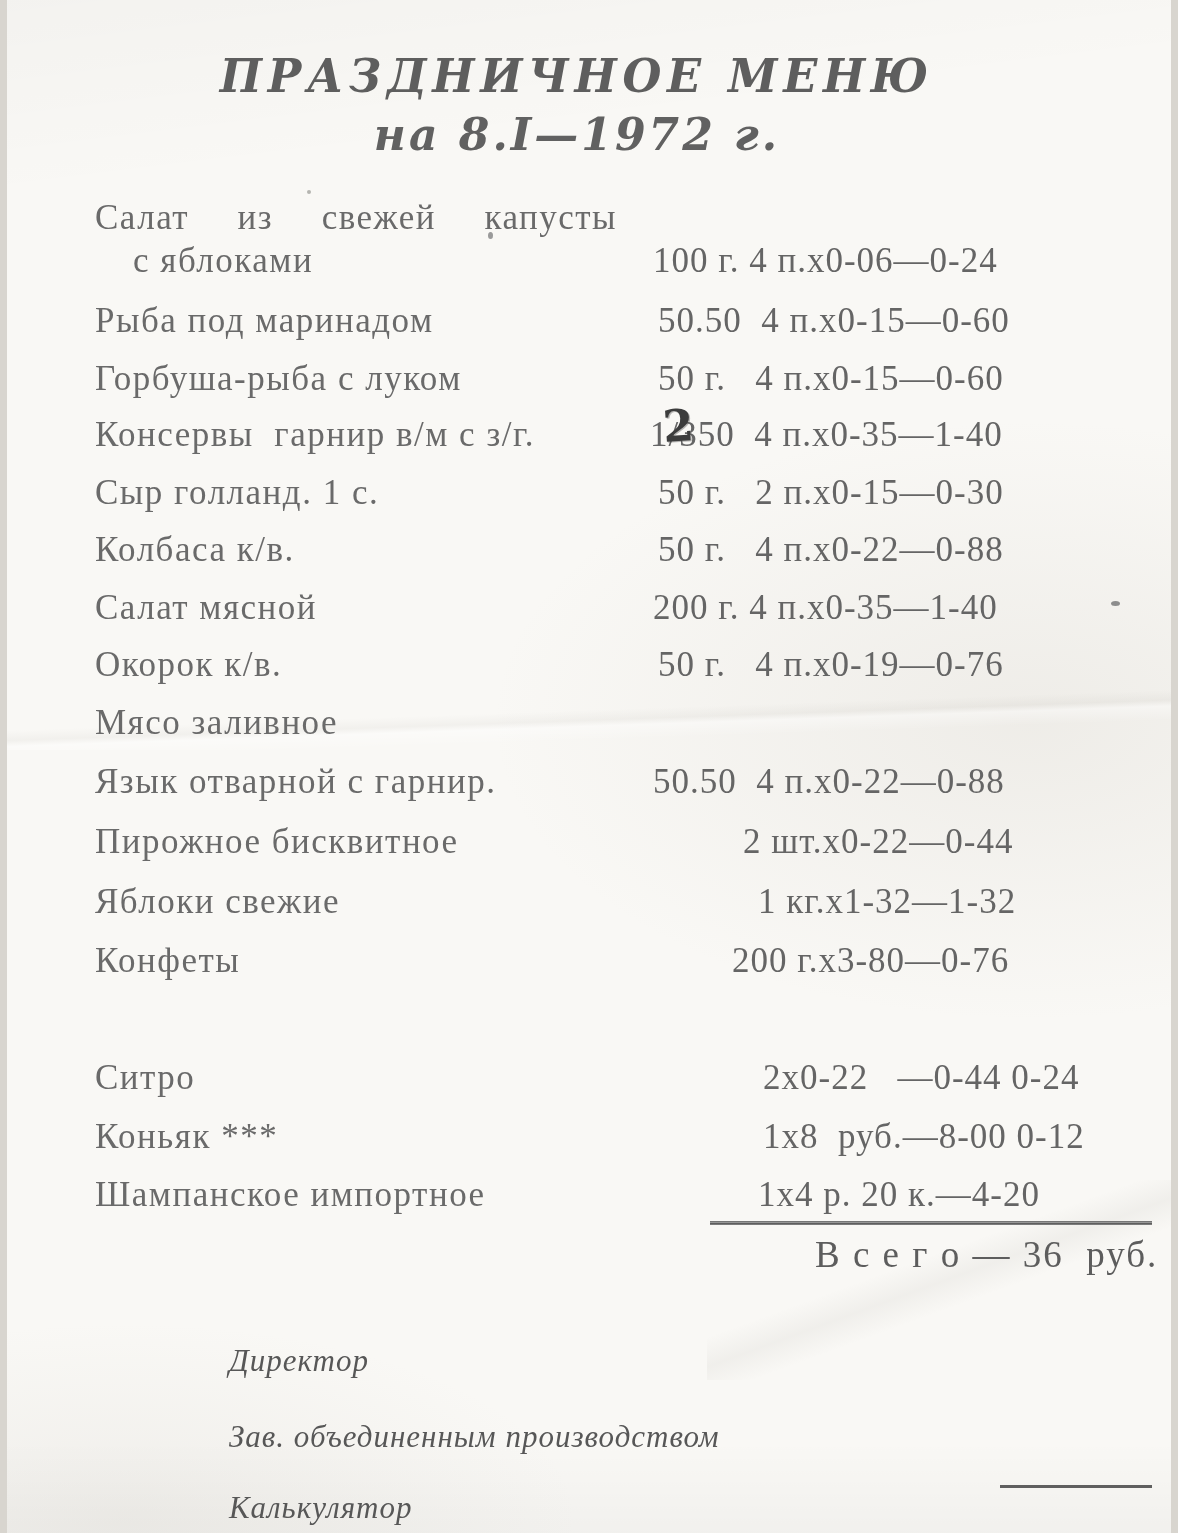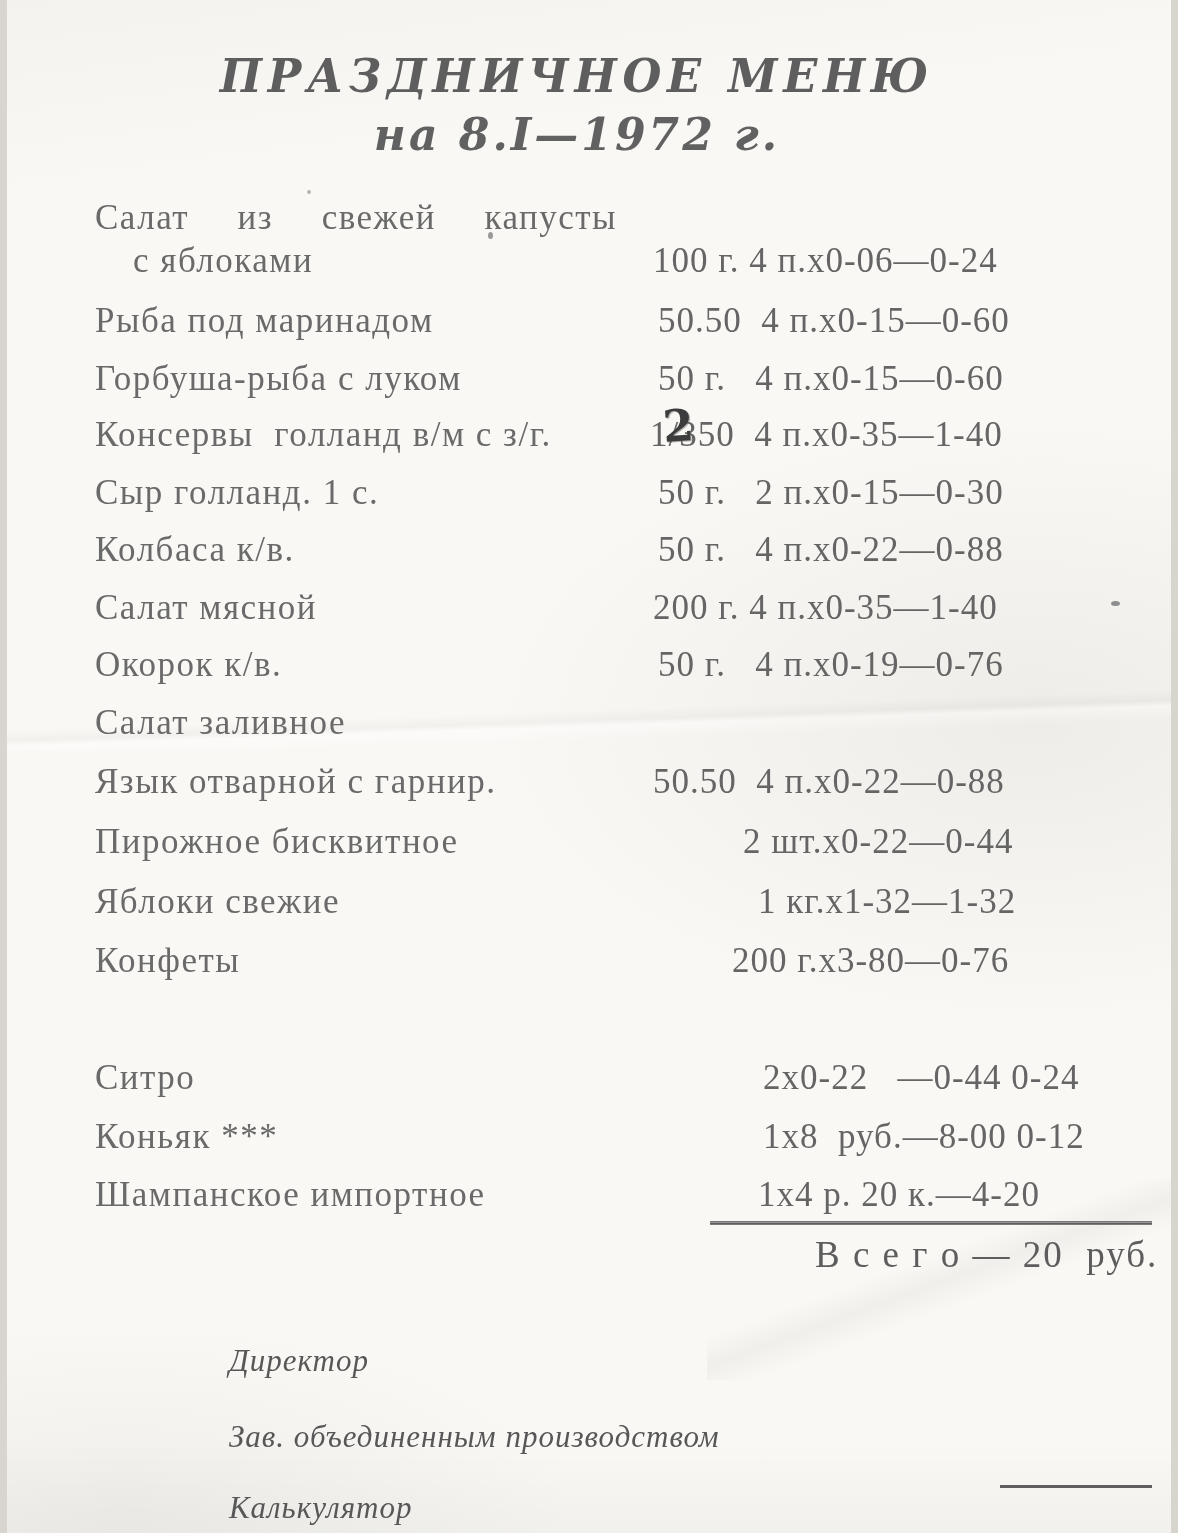--- a/index.html
+++ b/index.html
@@ -108,41 +108,41 @@
   </div>
   <div class="row" style="top:301px">
     <span class="item-name">Рыба под маринадом</span>
     <span class="item-value" style="left:638px">50.50  4 п.х0-15—0-60</span>
   </div>
   <div class="row" style="top:359px">
     <span class="item-name">Горбуша-рыба с луком</span>
     <span class="item-value" style="left:638px">50 г.   4 п.х0-15—0-60</span>
   </div>
   <div class="row" style="top:415px">
-    <span class="item-name">Консервы  голланд в/м с з/г.</span>
+    <span class="item-name">Консервы  гарнир в/м с з/г.</span>
     <span class="item-value" style="left:630px">1/350  4 п.х0-35—1-40</span>
   </div>
   <div class="row" style="top:473px">
     <span class="item-name">Сыр голланд. 1 с.</span>
     <span class="item-value" style="left:638px">50 г.   2 п.х0-15—0-30</span>
   </div>
   <div class="row" style="top:530px">
     <span class="item-name">Колбаса к/в.</span>
     <span class="item-value" style="left:638px">50 г.   4 п.х0-22—0-88</span>
   </div>
   <div class="row" style="top:588px">
     <span class="item-name">Салат мясной</span>
     <span class="item-value" style="left:633px">200 г. 4 п.х0-35—1-40</span>
   </div>
   <div class="row" style="top:645px">
     <span class="item-name">Окорок к/в.</span>
     <span class="item-value" style="left:638px">50 г.   4 п.х0-19—0-76</span>
   </div>
   <div class="row" style="top:703px">
-    <span class="item-name">Салат заливное</span>
+    <span class="item-name">Мясо заливное</span>
   </div>
   <div class="row" style="top:762px">
     <span class="item-name">Язык отварной с гарнир.</span>
     <span class="item-value" style="left:633px">50.50  4 п.х0-22—0-88</span>
   </div>
   <div class="row" style="top:822px">
     <span class="item-name">Пирожное бисквитное</span>
     <span class="item-value" style="left:723px">2 шт.х0-22—0-44</span>
   </div>
   <div class="row" style="top:882px">
@@ -162,21 +162,21 @@
     <span class="item-value" style="left:743px">1х8  руб.—8-00 0-12</span>
   </div>
   <div class="row" style="top:1175px">
     <span class="item-name">Шампанское импортное</span>
     <span class="item-value" style="left:738px">1х4 р. 20 к.—4-20</span>
   </div>
 
   <span class="hand-correction">2</span>
 
   <div class="total-rule"></div>
-  <div class="total-label">В с е г о — 20  руб.</div>
+  <div class="total-label">В с е г о — 36  руб.</div>
 
   <div class="signature sig-director">Директор</div>
   <div class="signature sig-manager">Зав. объединенным производством</div>
   <div class="signature sig-calculator">Калькулятор</div>
 
   <div class="order-rule"></div>
   <div class="order-number">Зак. 5</div>
 
 </div>
 

